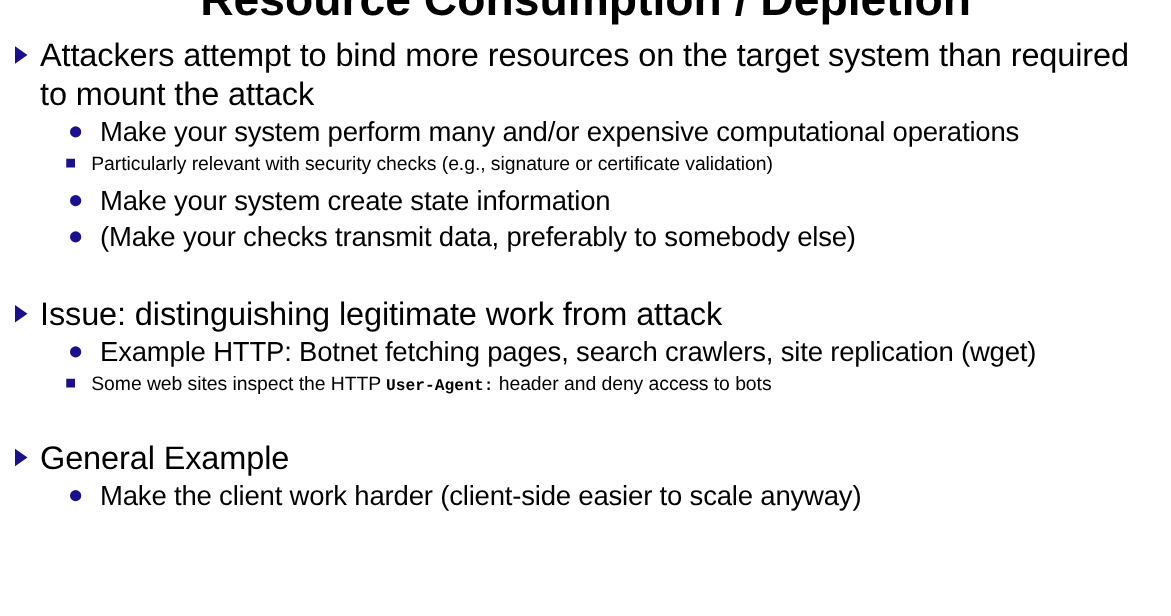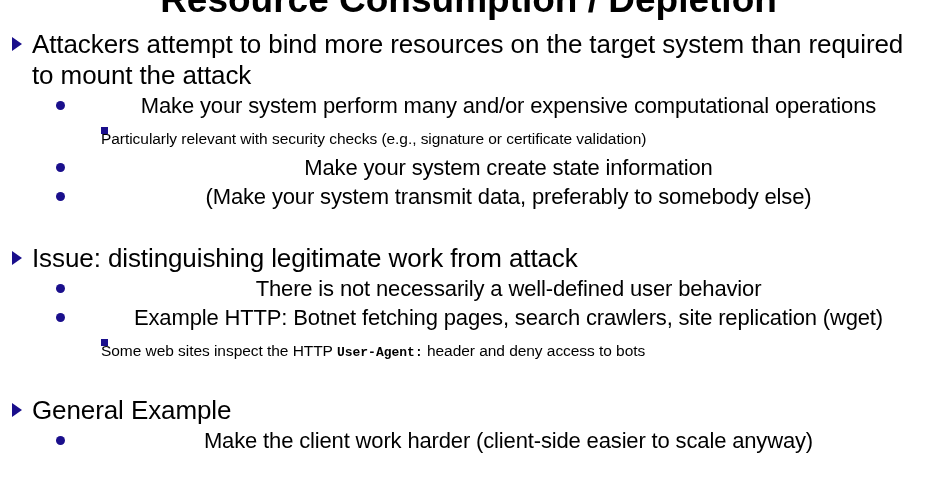--- a/index.html
+++ b/index.html
@@ -80,21 +80,20 @@
     flex: 1 1 auto;
     font-size: 26px;
     line-height: 31px;
     letter-spacing: -0.1px;
     padding-right: 8px;
   }
 
   
   .lvl2 {
     padding-left: 56px;
-    text-align: center;
   }
   .lvl2 .marker {
     flex: 0 0 auto;
     width: 24px;
     position: relative;
     top: 10px;
   }
   .dot {
     display: block;
     width: 9px;
@@ -104,22 +103,21 @@
   }
   .lvl2 .txt {
     flex: 1 1 auto;
     font-size: 22px;
     line-height: 29px;
     letter-spacing: -0.15px;
   }
 
   
   .lvl3 {
-    padding-left: 101px;
-    flex-direction: column;
+    padding-left: 53px;
   }
   .lvl3 .marker {
     flex: 0 0 auto;
     width: 20px;
     position: relative;
     top: 7px;
   }
   .sq {
     display: block;
     width: 7px;
@@ -182,38 +180,32 @@
       <span class="marker">
           <span class="dot"></span>
         </span>
       <span class="txt">Make your system create state information</span>
     </div>
 
     <div class="row lvl2">
       <span class="marker">
           <span class="dot"></span>
         </span>
-      <span class="txt">(Make your system transmit data, preferably to somebody else)</span>
+      <span class="txt">(Make your checks transmit data, preferably to somebody else)</span>
     </div>
 
     <div class="spacer-lg"></div>
 
     <div class="row lvl1">
       <span class="marker">
           <span class="tri"></span>
         </span>
       <span class="txt">Issue: distinguishing legitimate work from attack</span>
     </div>
 
-    <div class="row lvl2">
-      <span class="marker">
-          <span class="dot"></span>
-        </span>
-      <span class="txt">There is not necessarily a well-defined user behavior</span>
-    </div>
 
     <div class="row lvl2">
       <span class="marker">
           <span class="dot"></span>
         </span>
       <span class="txt">Example HTTP: Botnet fetching pages, search crawlers, site replication (wget)</span>
     </div>
 
     <div class="row lvl3">
       <span class="marker">

